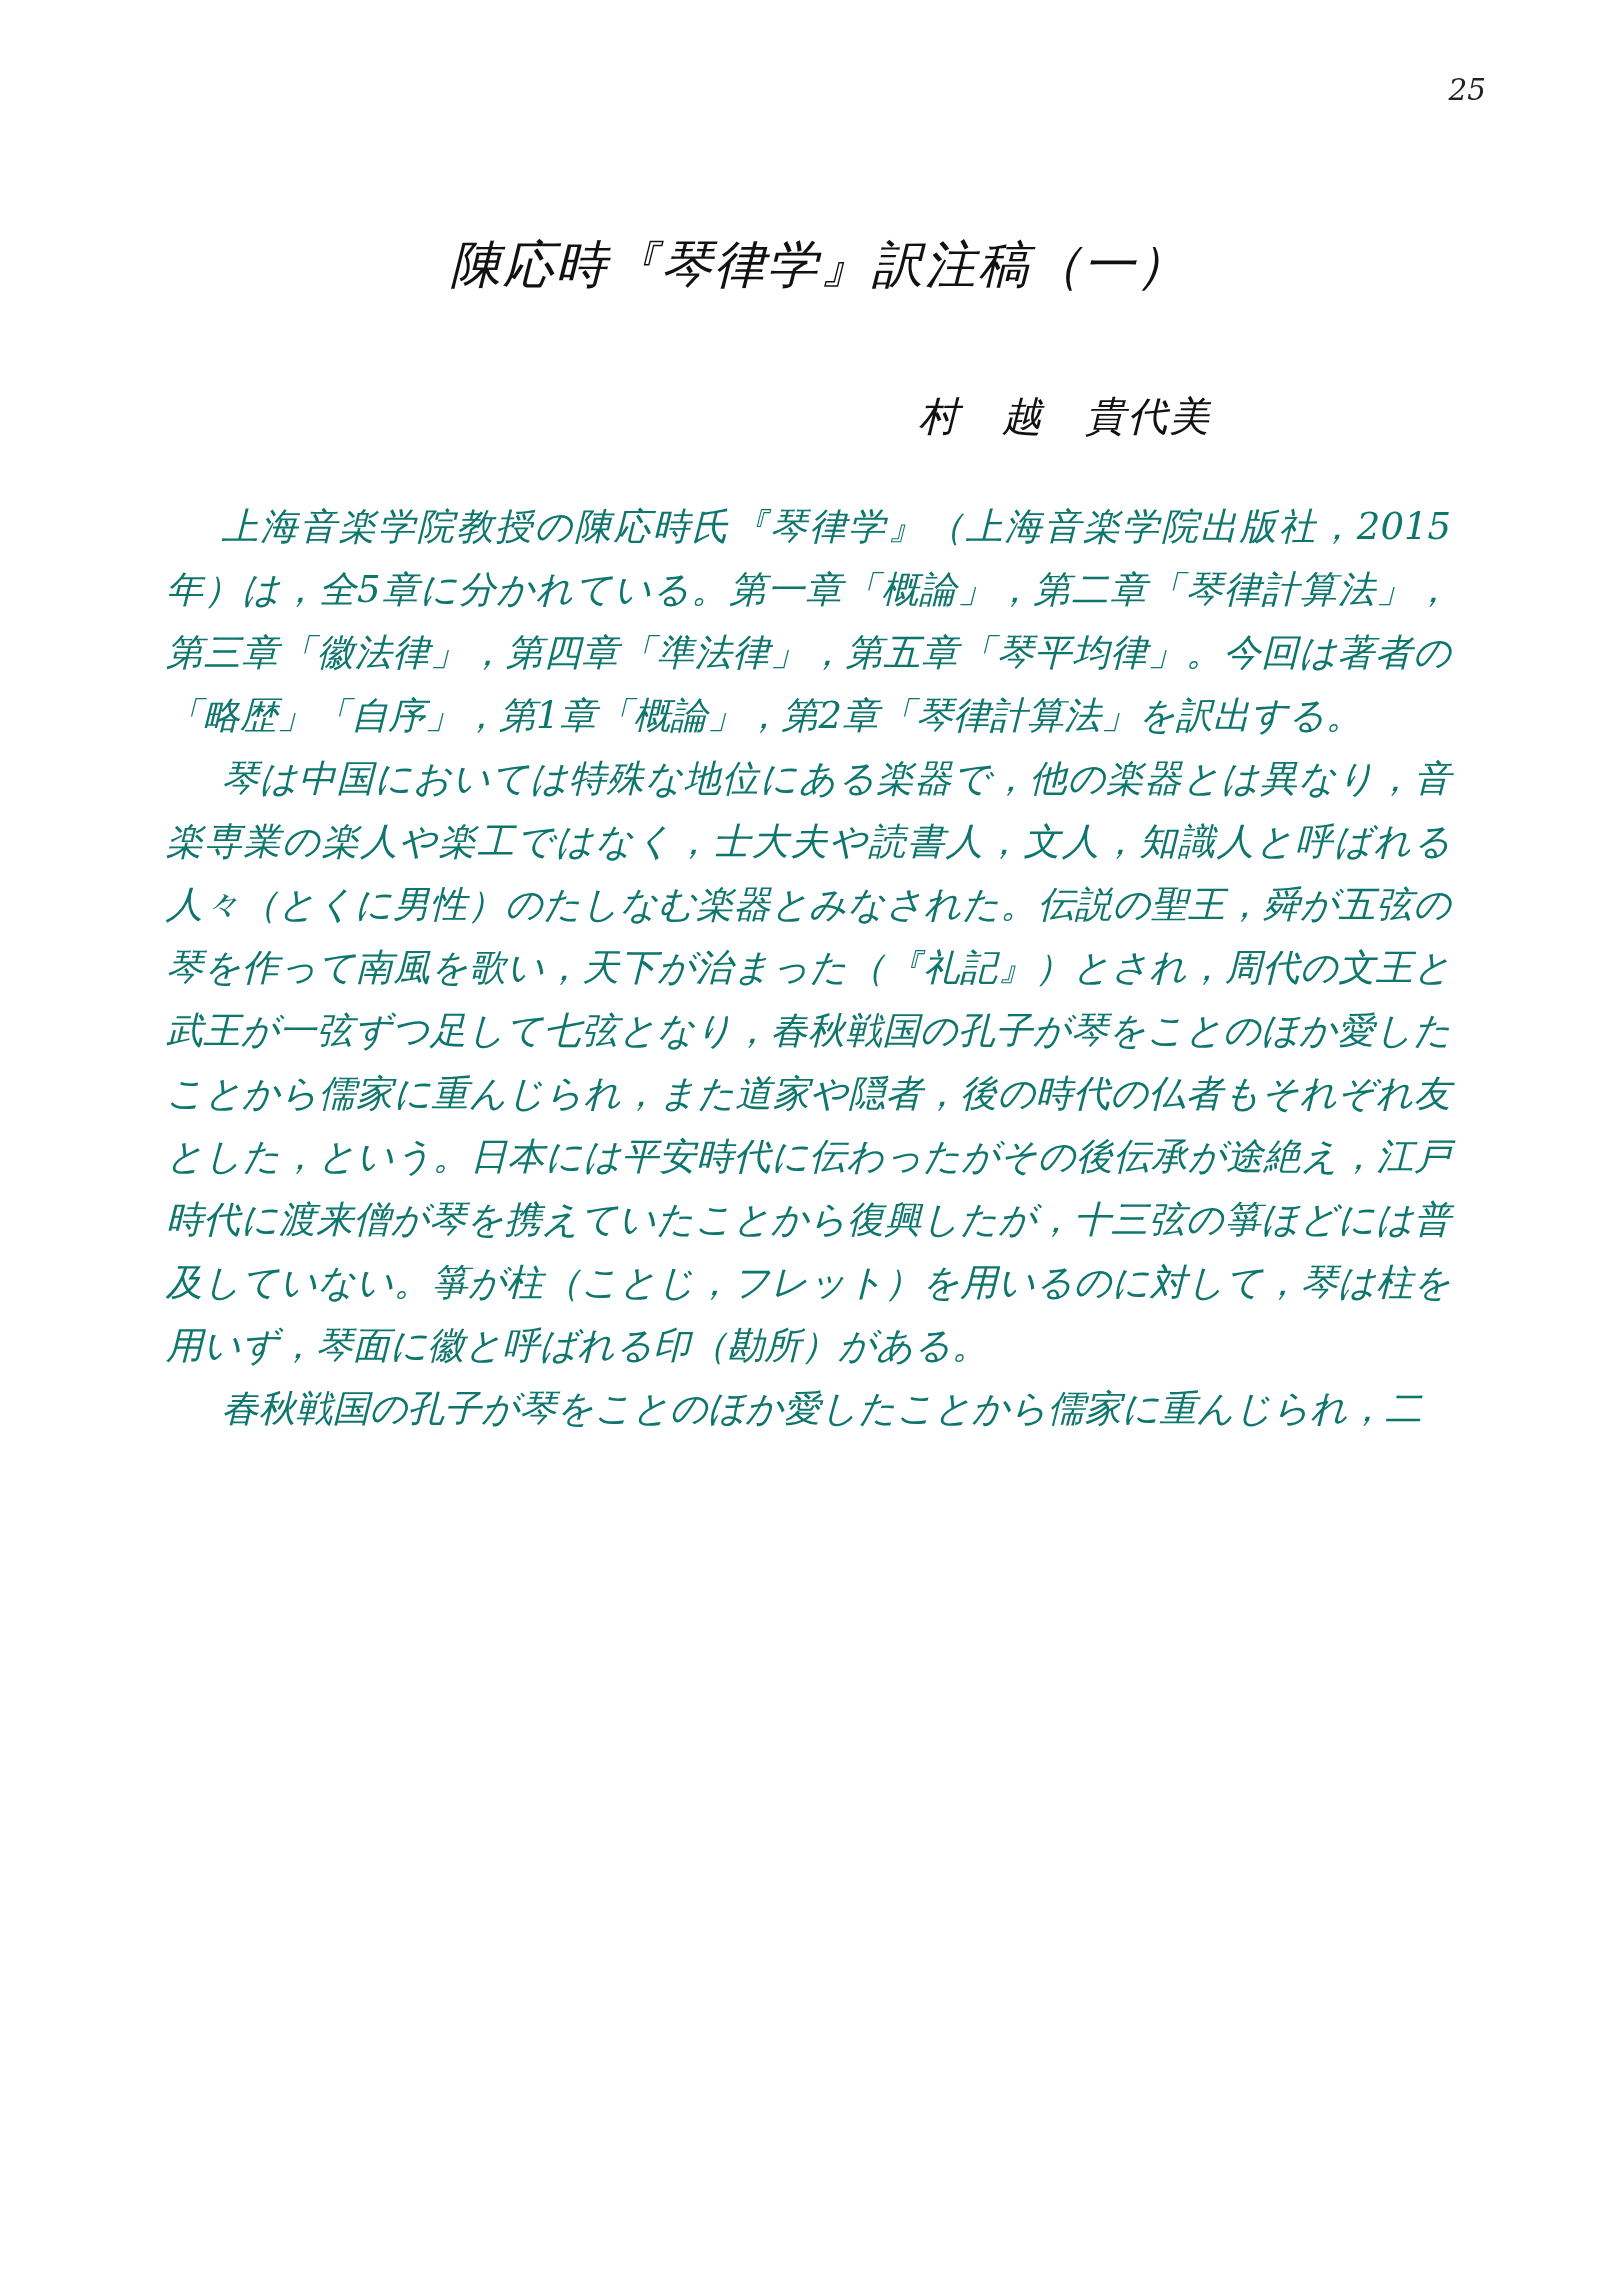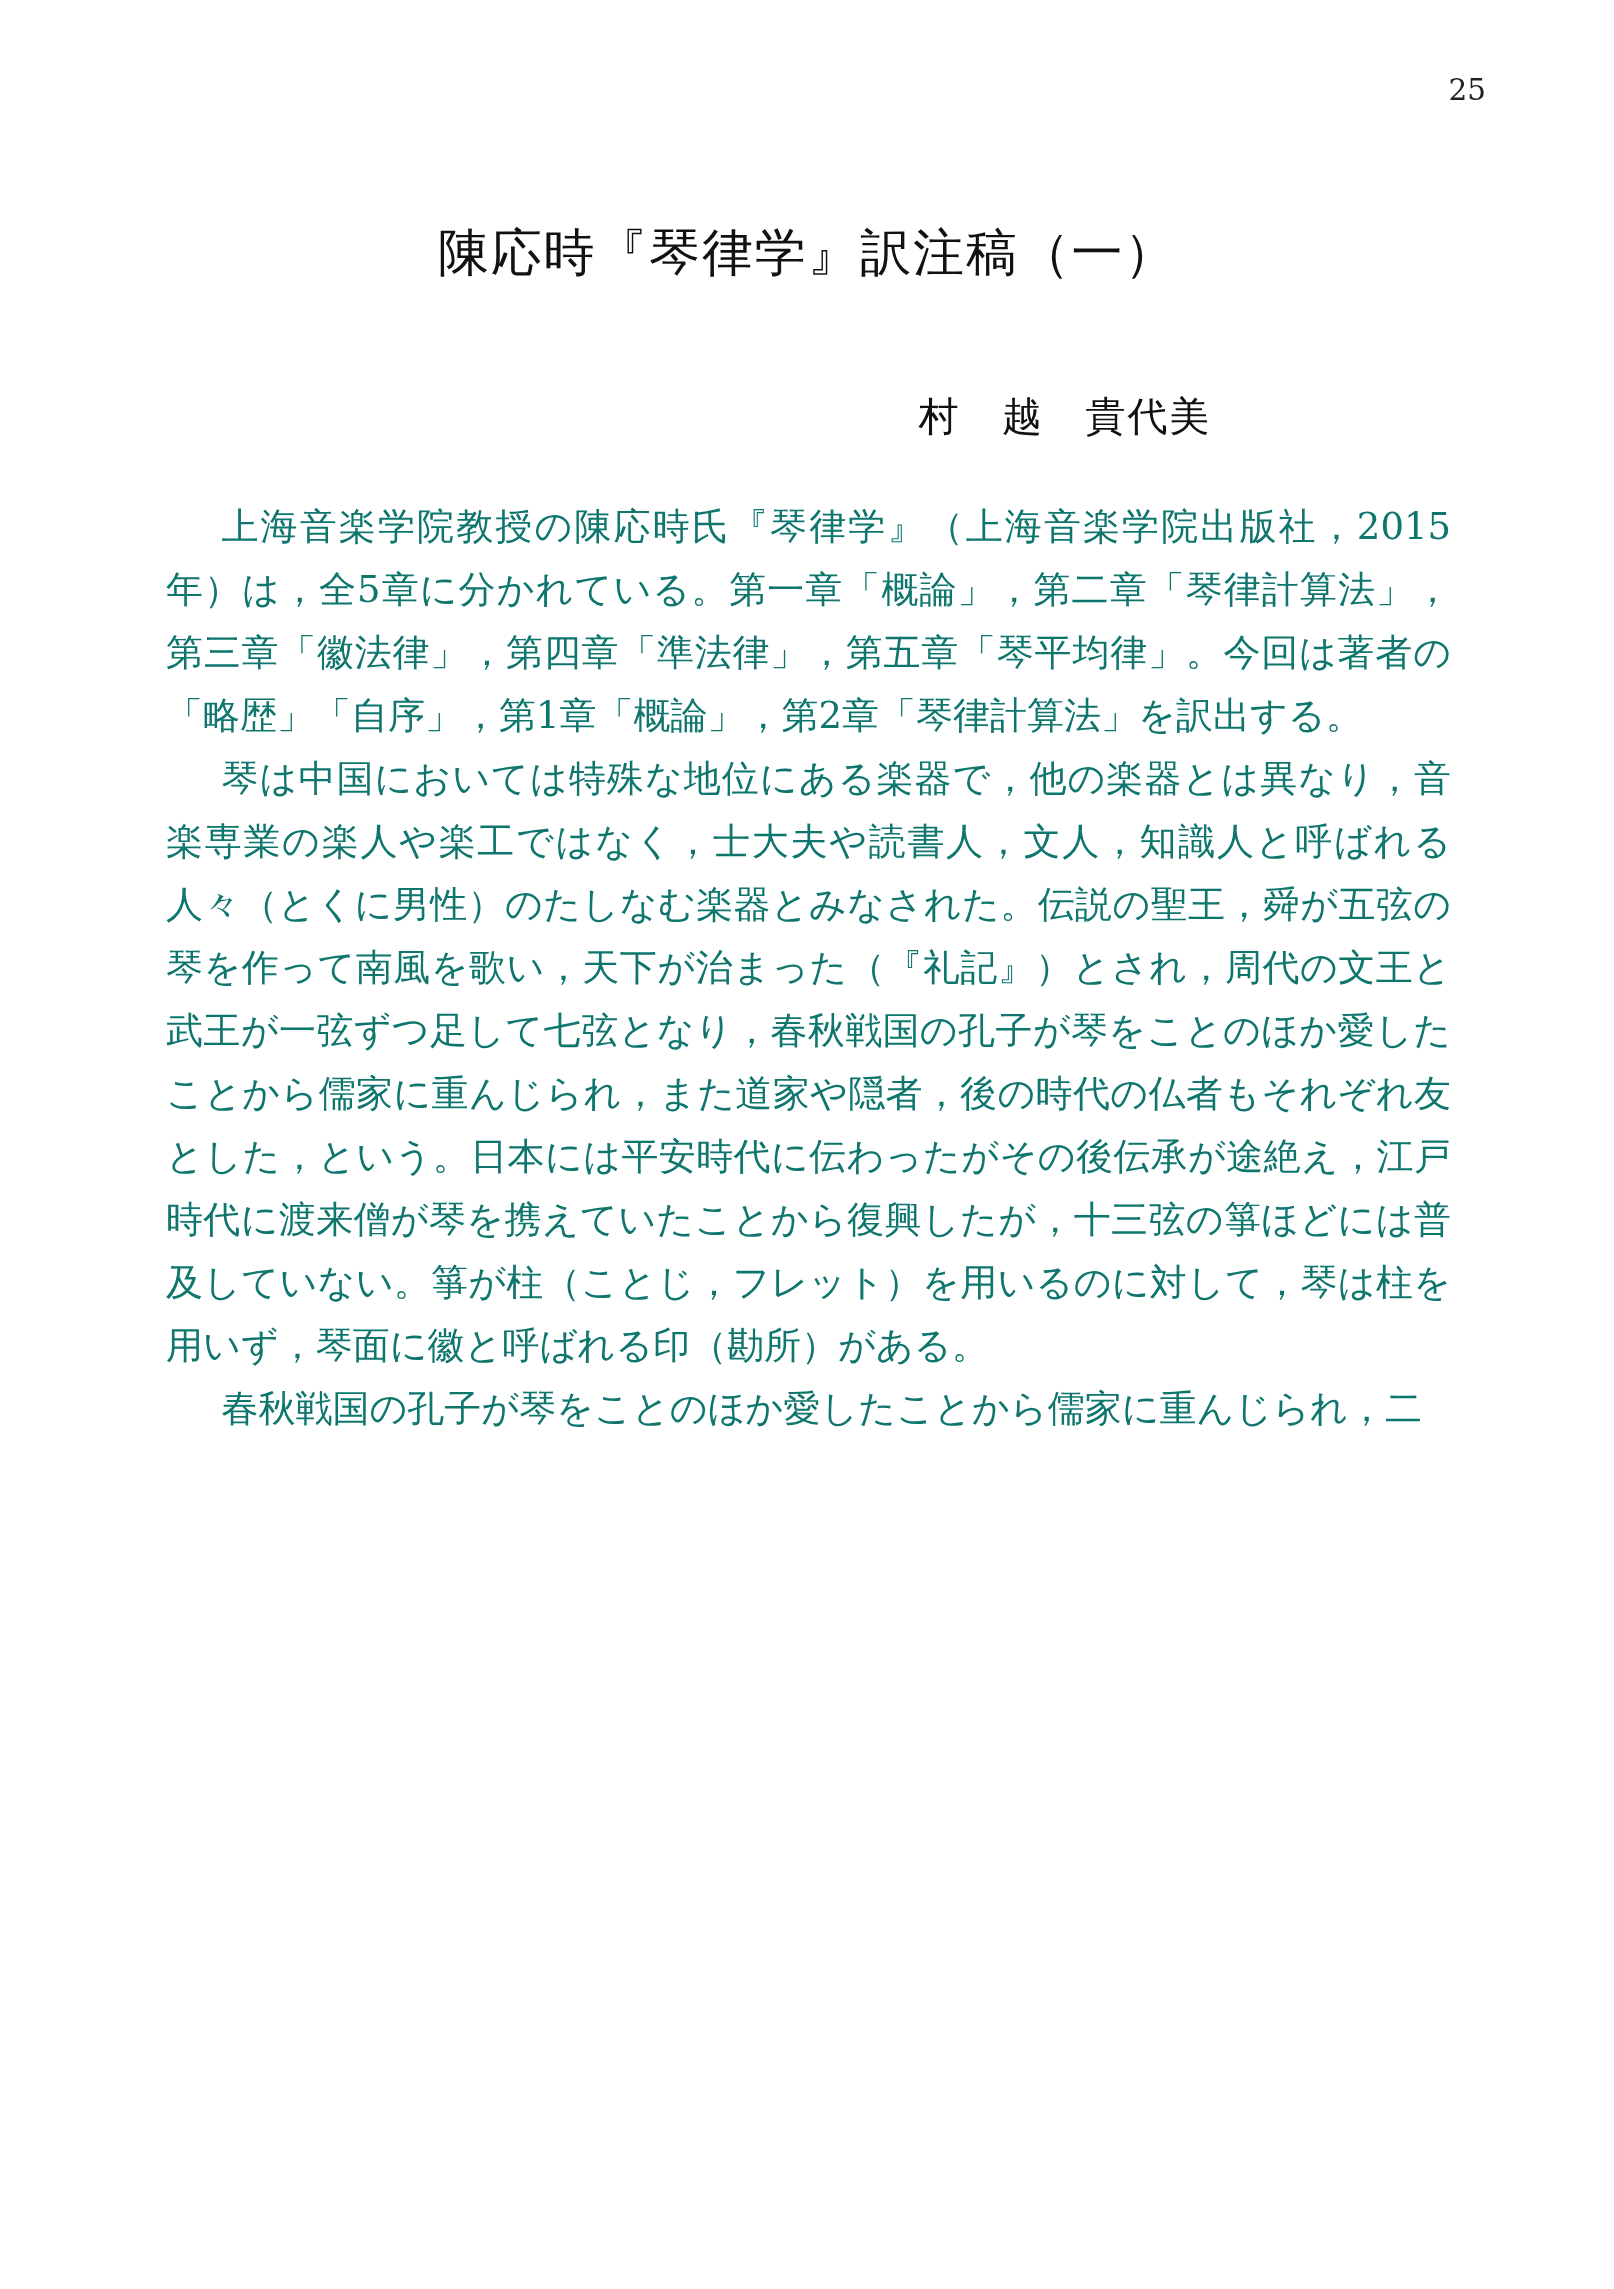--- a/index.html
+++ b/index.html
@@ -8,35 +8,36 @@
     background: #ffffff;
   }
   .page {
     position: relative;
     width: 1580px;
     height: 2290px;
     background: #ffffff;
     color: #1c1c1c;
     font-family: "DejaVu Serif", "Liberation Serif", serif;
     overflow: hidden;
+    font-style: italic;
   }
   .page-number {
     position: absolute;
     top: 76px;
     right: 94px;
     font-size: 29.5px;
     line-height: 1;
     color: #222;
   }
   .title {
     position: absolute;
     top: 222px;
     left: 166px;
     width: 1283px;
-    margin: 0;
+    margin: 12px;
     text-align: center;
     font-size: 51px;
     font-weight: normal;
     letter-spacing: 1.8px;
     line-height: 1.2;
     color: #111;
   }
   .author {
     position: absolute;
     top: 392px;

